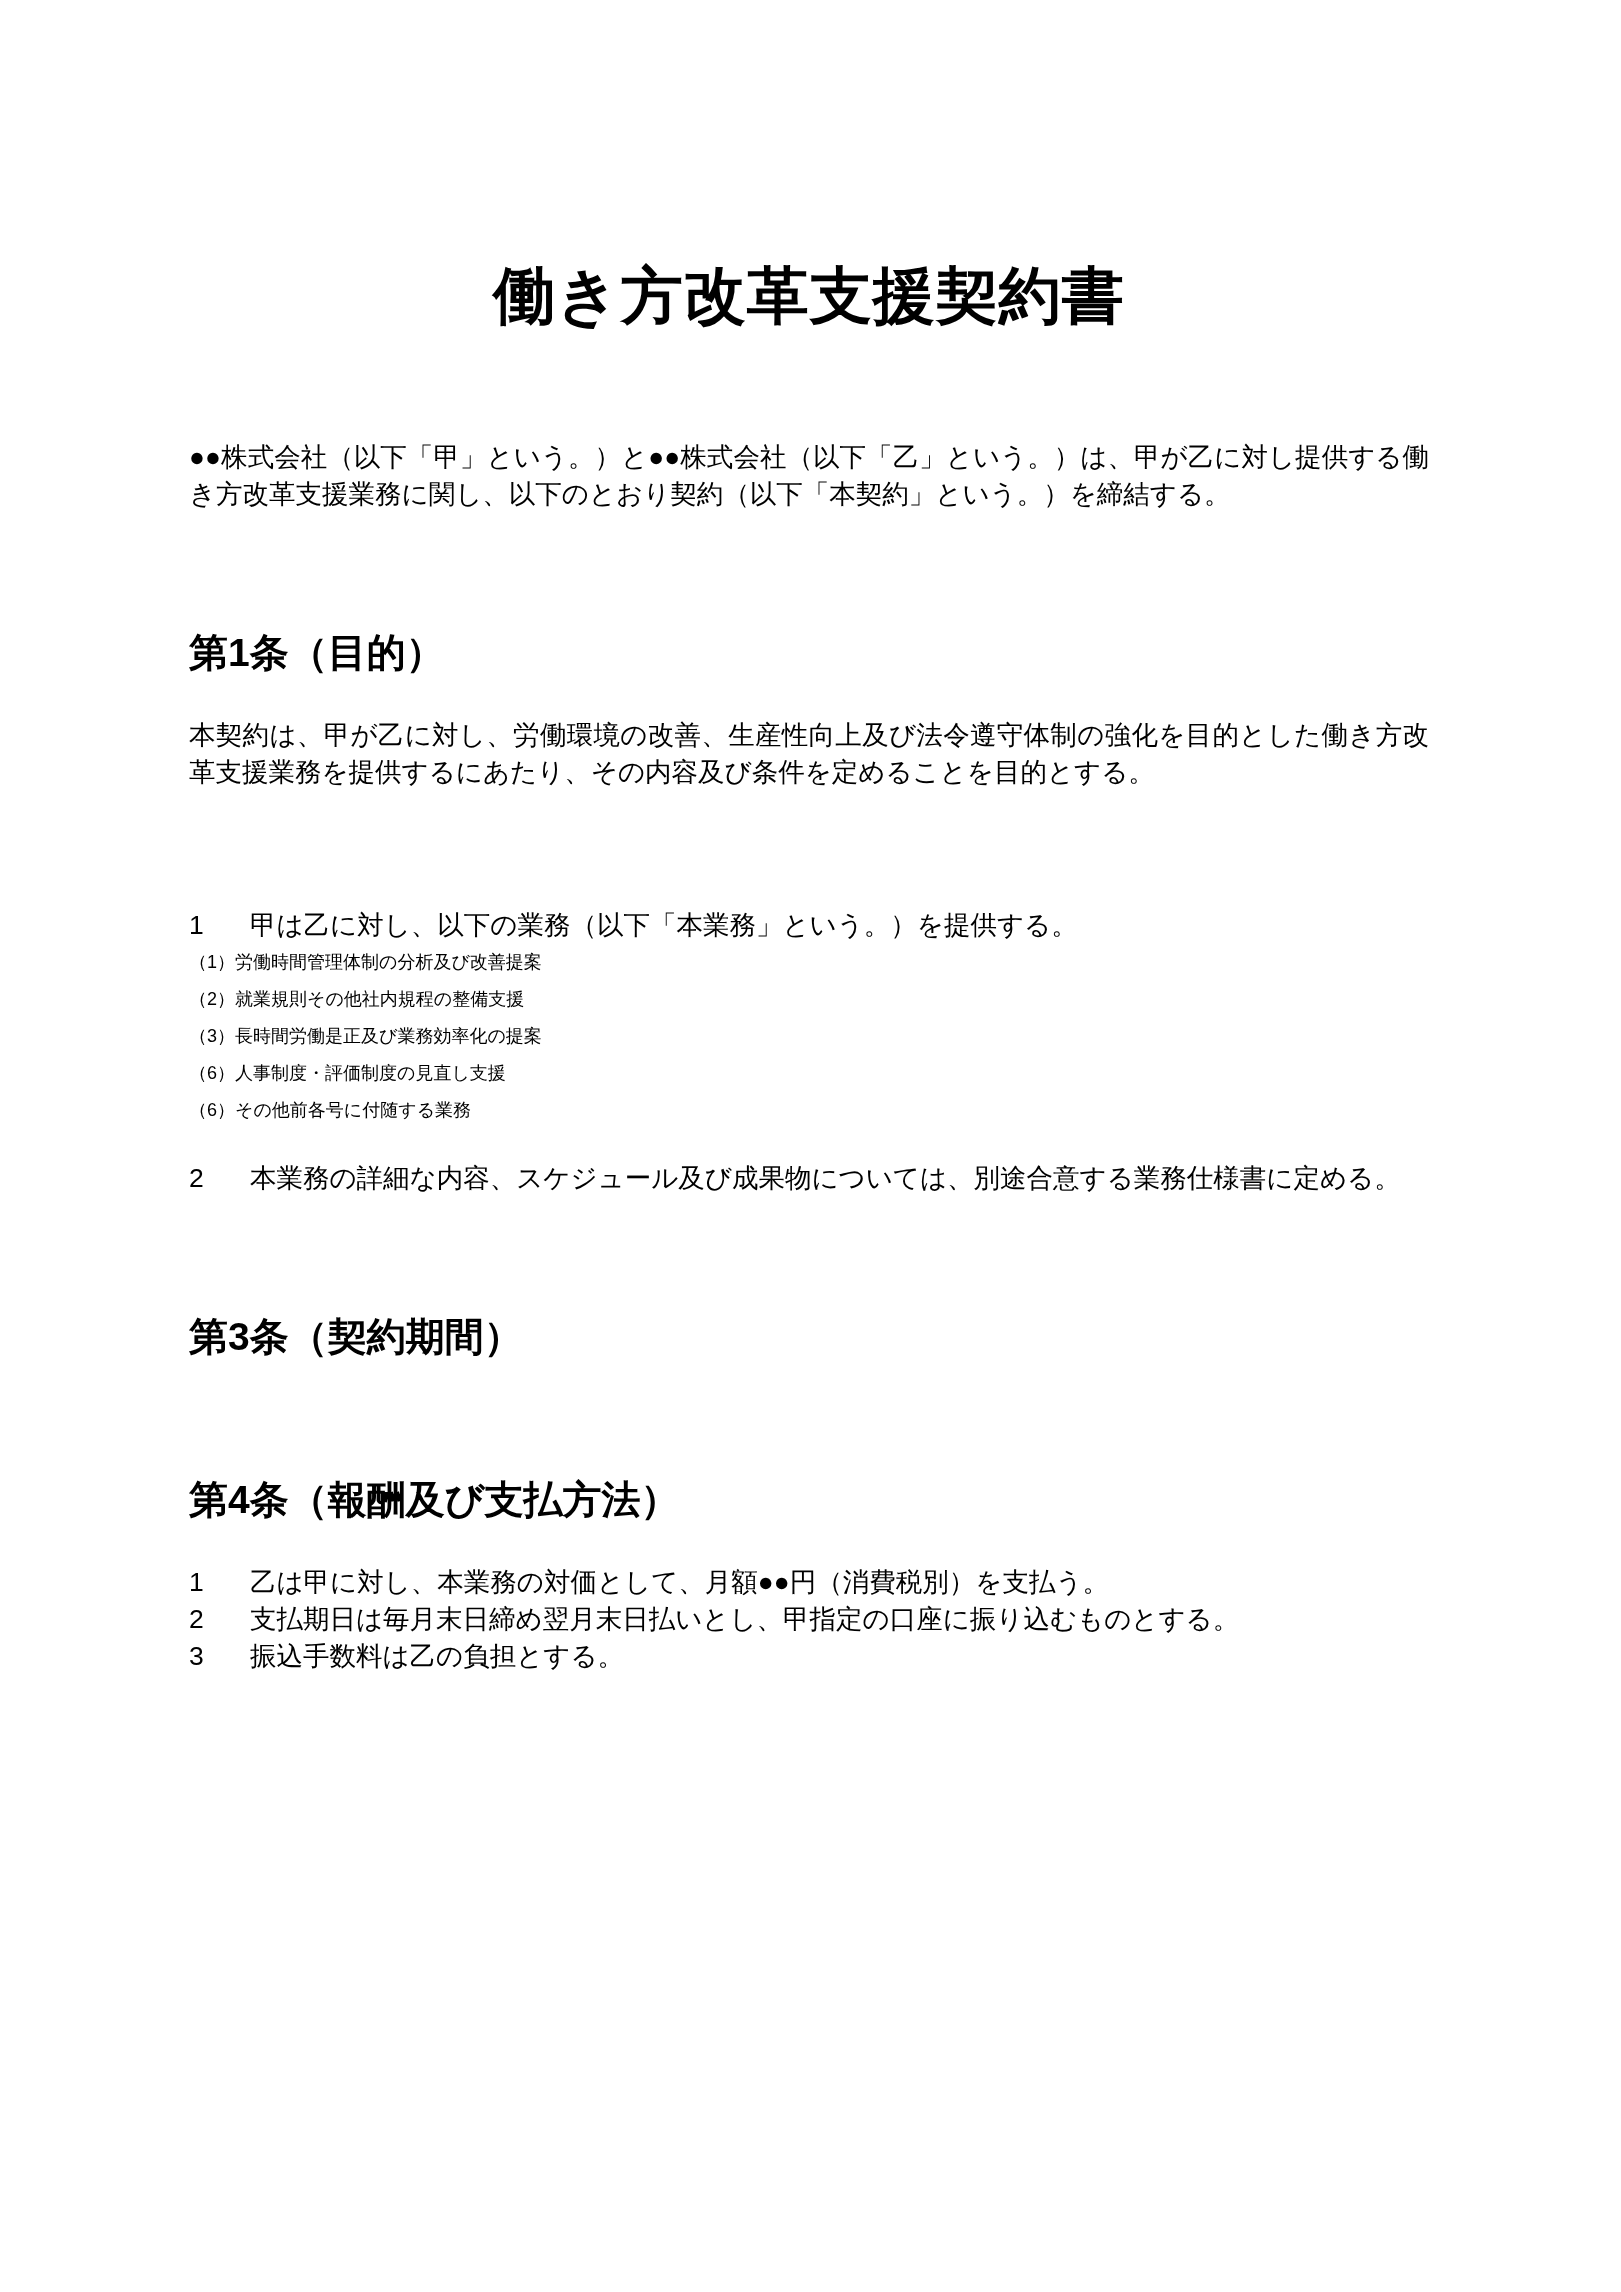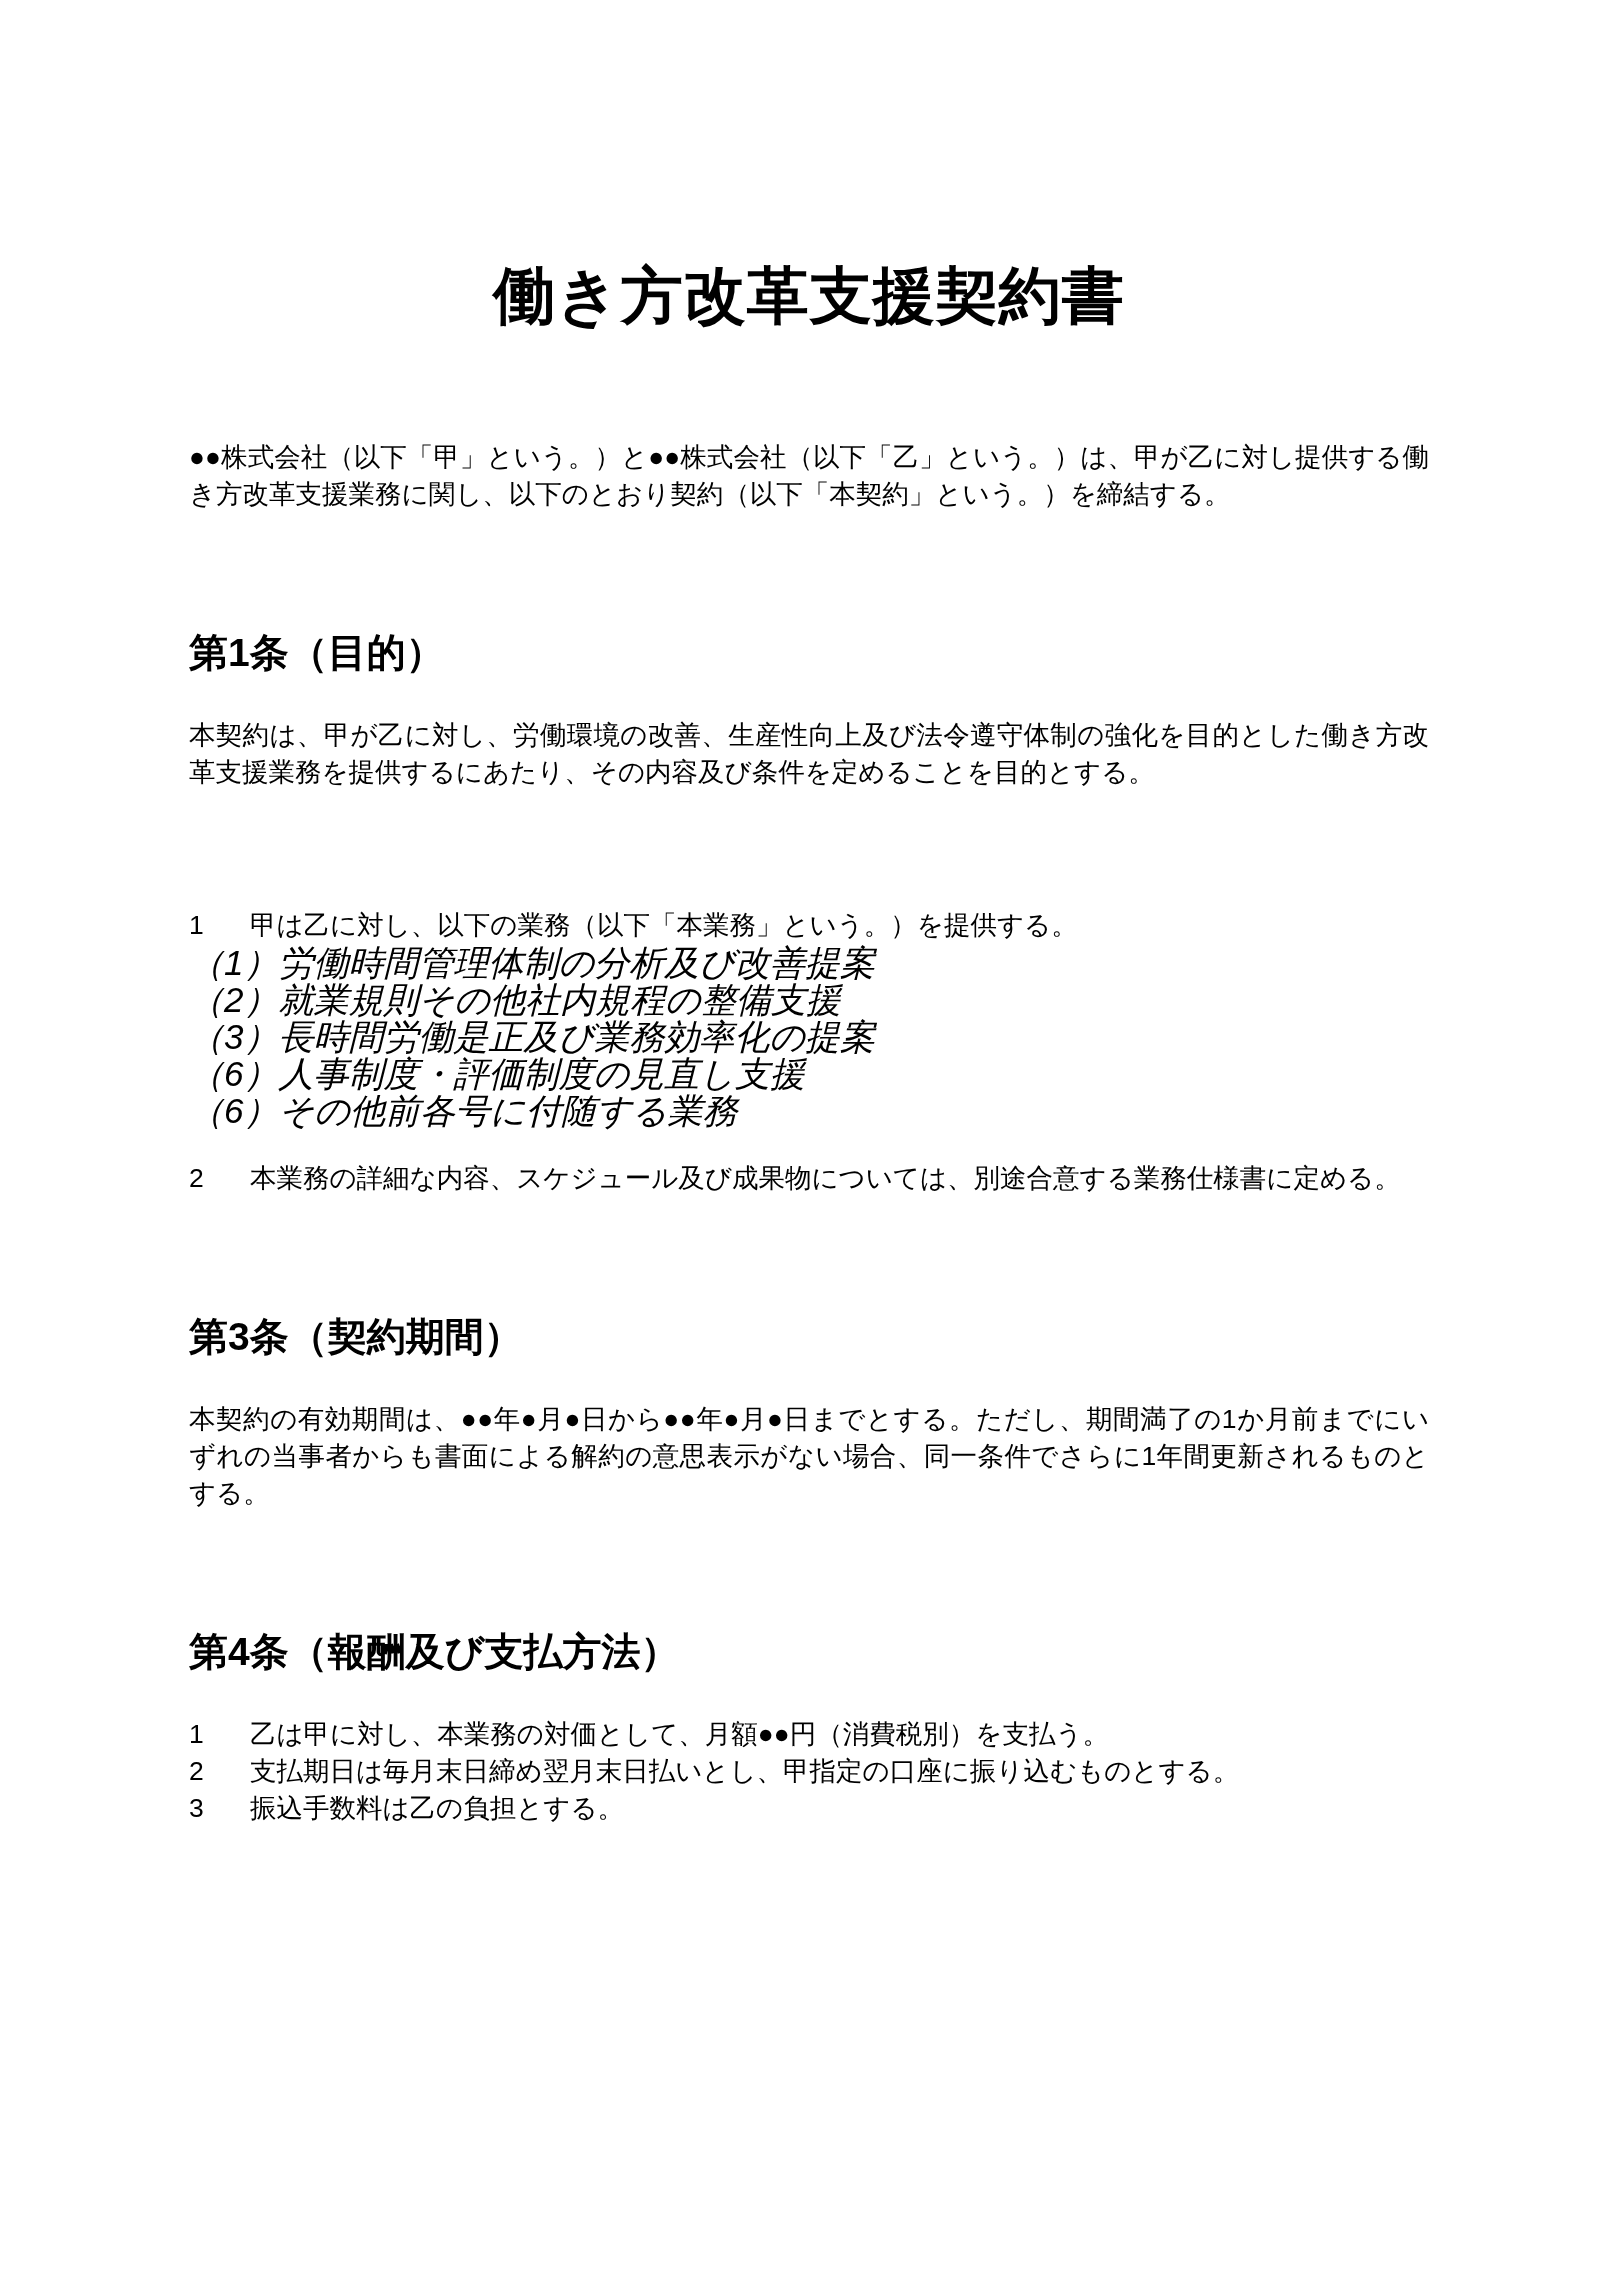--- a/index.html
+++ b/index.html
@@ -44,23 +44,22 @@
     align-items: flex-start;
     font-size: 26.5px;
     line-height: 37px;
   }
   .clause-num {
     flex: 0 0 61px;
     width: 61px;
   }
   .clause-text { flex: 1 1 auto; text-align: justify; }
   .subitem {
-    font-size: 35px;
+    font-size: 18px;
     line-height: 37px;
-    font-style: italic;
   }
   .clause-after-gap { margin-top: 31px; }
 </style>
 </head>
 <body>
 
 <div class="page">
 
   <h1 class="doc-title">働き方改革支援契約書</h1>
 
@@ -85,21 +84,20 @@
     <div class="subitem">（6）その他前各号に付随する業務</div>
 
     <div class="clause clause-after-gap">
       <span class="clause-num">2</span>
       <span class="clause-text">本業務の詳細な内容、スケジュール及び成果物については、別途合意する業務仕様書に定める。</span>
     </div>
   </section>
 
   <section class="article">
     <h2 class="article-heading">第3条（契約期間）</h2>
-    <p class="article-body">本契約の有効期間は、●●年●月●日から●●年●月●日までとする。ただし、期間満了の1か月前までにいずれの当事者からも書面による解約の意思表示がない場合、同一条件でさらに1年間更新されるものとする。</p>
   </section>
 
   <section class="article">
     <h2 class="article-heading">第4条（報酬及び支払方法）</h2>
 
     <div class="clause">
       <span class="clause-num">1</span>
       <span class="clause-text">乙は甲に対し、本業務の対価として、月額●●円（消費税別）を支払う。</span>
     </div>
     <div class="clause">

